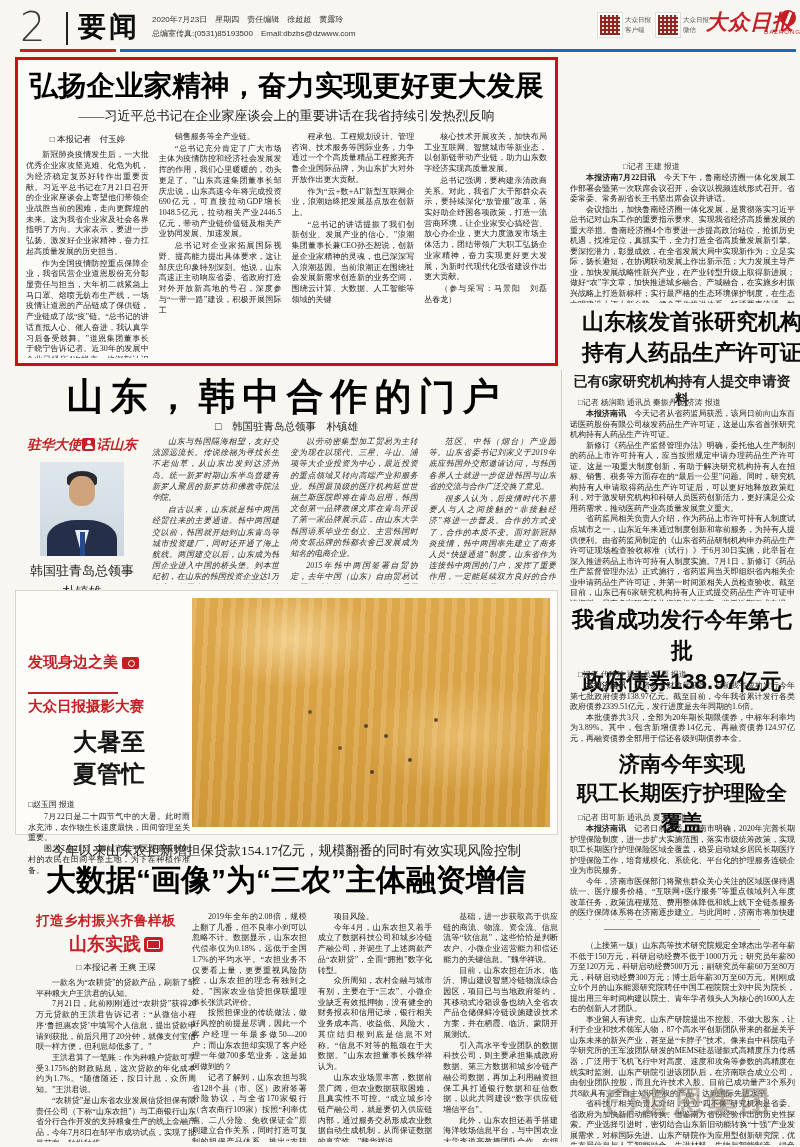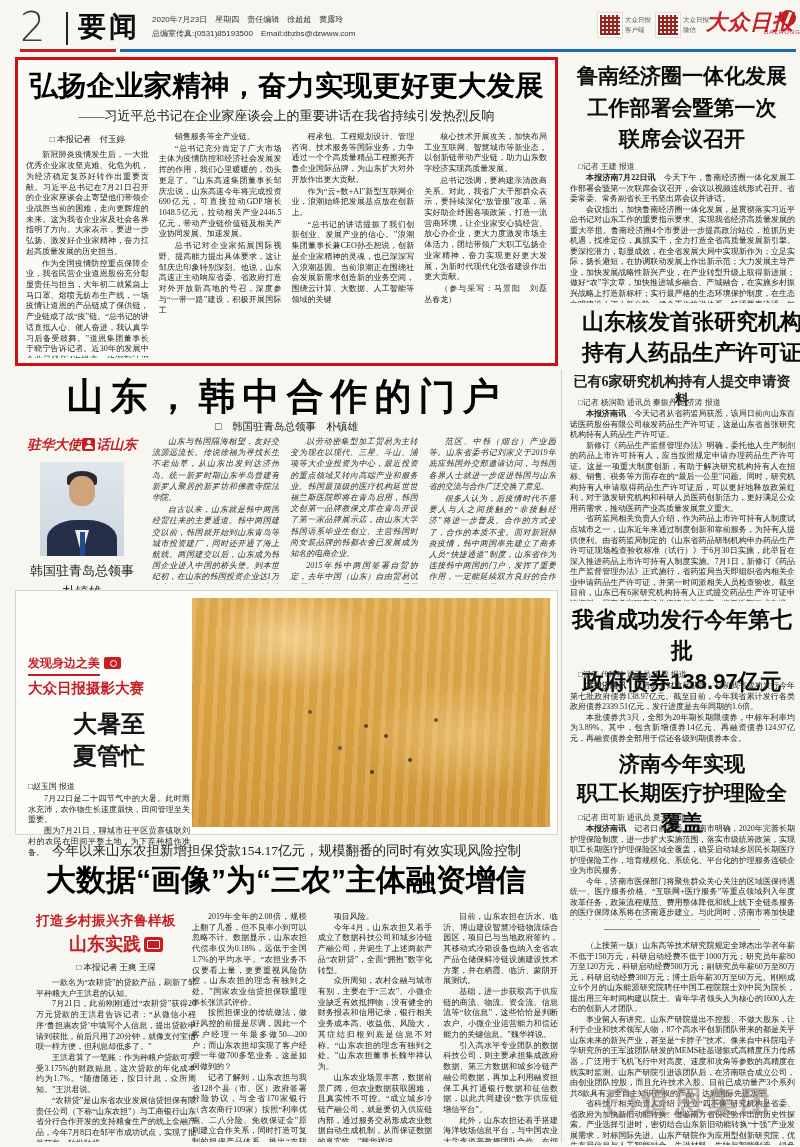--- a/index.html
+++ b/index.html
@@ -50,21 +50,21 @@
   .rail { left:568px; top:57px; width:228px; height:1090px; }
   .rail-title { position:absolute; left:0; width:228px; text-align:center;
       font-family:"Liberation Sans",sans-serif; font-weight:900; color:#0b0b0b; }
   .rail-title p { margin:0; text-indent:0; }
   .rt1 { top:3px;  font-size:21px; line-height:1.5; }
   .rt2 { top:250px; font-size:22px; line-height:1.4;margin-left:10px; }
   .rt3 { top:548px; font-size:22px; line-height:1.4; }
   .rt4 { top:692px; font-size:21px; line-height:1.4; }
   .rail-deck { position:absolute; top:316px; left:0; width:228px; text-align:center; font-size:14px; font-weight:bold; color:#222; }
   .rail-byline { position:absolute; left:10px; font-size:8px; color:#333; }
-  .rb1 { top:104px; } .rb2 { top:340px; } .rb3 { top:612px; } .rb4 { top:755px; }
+  .rb1 { top:104px;margin-left:45px; } .rb2 { top:340px; } .rb3 { top:612px; } .rb4 { top:755px; }
   .rail-body { position:absolute; left:2px; width:225px; overflow:hidden; font-size:8px; line-height:1.32; text-align:justify; color:#222; }
   .rail-body p { text-indent:2em; margin:0; }
   .rbody1 { top:116px; height:130px; }
   .rbody2 { top:352px; height:192px; }
   .rbody3 { top:624px; height:64px; }
   .rbody4 { top:767px; height:96px; }
   .rail-divider { position:absolute; left:36px; top:872px; width:156px; height:1px; background:#8a8a8a; }
   .rail-cont { position:absolute; left:2px; top:884px; width:225px; height:204px; overflow:hidden;
                font-size:8px; line-height:1.32; text-align:justify; color:#222; }
   .rail-cont p { text-indent:2em; margin:0; }
@@ -87,22 +87,22 @@
   .p-shirt { position:absolute; bottom:0; left:35px; width:14px; height:26px; background:#e8ecf0; clip-path:polygon(50% 100%,0 0,100% 0); }
   .p-tie { position:absolute; bottom:0; left:40px; width:5px; height:24px; background:#274a8f; }
   .portrait-cap { font-size:13px; line-height:1.6; color:#222; }
   .portrait-cap p { margin:0; }
   .korea-cols { left:152px; top:436px; width:404px; height:148px; display:flex; gap:11px; overflow:hidden; }
   .korea-cols .col { font-style:italic; font-size:8px; line-height:1.4; color:#2a2a2a; }
 
   
   .photo-box { left:15px; top:590px; width:543px; height:245px; border:1px solid #d9d5cc; background:#fdfcf9; }
   .pf-left { position:absolute; left:12px; top:62px; width:162px; }
-  .pf-logo1 { font-family:Liberation Mono, monospace; font-weight:bold; font-size:12px; color:#c51f24;
-              border-bottom:2px solid #c51f24; display:inline-block; padding-bottom:2px; }
+  .pf-logo1 { font-family:Liberation Mono, monospace; font-weight:bold; font-size:15px; color:#c51f24;
+              border-bottom:2px solid #c51f24; display:inline-block; padding-bottom:20px; }
   .cam-icon { display:inline-block; width:17px; height:12px; background:#c51f24; border-radius:2px; position:relative; vertical-align:-2px; margin-left:4px; }
   .cam-icon::before { content:""; position:absolute; top:2.5px; left:5.5px; width:5px; height:5px; border:1.5px solid #fff; border-radius:50%; }
   .pf-logo2 { font-family:"Liberation Sans",sans-serif; font-weight:900; font-size:14.5px; color:#c51f24; margin-top:3px; }
   .pf-title { text-align:center; font-family:"Liberation Sans",sans-serif; font-weight:900; font-size:24px; line-height:1.35; color:#161616; margin:10px 0 8px; }
   .pf-title p { margin:0; }
   .pf-byline { font-size:8px; margin-bottom:2px; }
   .pf-text { font-size:8px; line-height:1.35; text-align:justify; }
   .pf-text p { text-indent:2em; margin:0; }
   .pf-photo { position:absolute; right:7px; top:7px; width:358px; height:229px; overflow:hidden;
       background:
@@ -181,25 +181,20 @@
         <p>核心技术开展攻关，加快布局工业互联网、智慧城市等新业态，以创新链带动产业链，助力山东数字经济实现高质量发展。</p>
         <p>总书记强调，要构建亲清政商关系。对此，我省广大干部群众表示，要持续深化“放管服”改革，落实好助企纾困各项政策，打造一流营商环境，让企业家安心搞经营、放心办企业，更大力度激发市场主体活力，团结带领广大职工弘扬企业家精神，奋力实现更好更大发展，为新时代现代化强省建设作出更大贡献。</p>
         <p>（参与采写：马景阳　刘磊　丛春龙）</p>
       </div>
   </div>
 </div>
 
 <div class="abs vrule"></div>
 <div class="abs rail">
 
-  <div class="rail-title rt1">
-      <p>鲁南经济圈一体化发展</p>
-      <p>工作部署会暨第一次</p>
-      <p>联席会议召开</p>
-    </div>
   <div class="rail-byline rb1">□记者 王建 报道</div>
   <div class="rail-body rbody1">
     <p><span class="lead-in">本报济南7月22日讯</span>　<span>今天下午，鲁南经济圈一体化发展工作部署会暨第一次联席会议召开，会议以视频连线形式召开。省委常委、常务副省长王书坚出席会议并讲话。</span></p>
     <p>会议指出，加快鲁南经济圈一体化发展，是贯彻落实习近平总书记对山东工作的重要指示要求、实现我省经济高质量发展的重大举措。鲁南经济圈4个市要进一步提高政治站位，抢抓历史机遇，找准定位，真抓实干，全力打造全省高质量发展新引擎。要深挖潜力，彰显成效，在全省发展大局中实现新作为；立足实际，扬长避短，在协调联动发展上作出新示范；大力发展主导产业，加快发展战略性新兴产业，在产业转型升级上取得新进展；做好“农”字文章，加快推进城乡融合、产城融合，在实施乡村振兴战略上打造新标杆；实行最严格的生态环境保护制度，在生态文明建设上迈上新台阶；健全工作推进体系，畅通要素流通，加大政策支持，在创新体制机制上谋求新突破。</p>
 
   </div>
 
   <div class="rail-title rt2">
       <p>山东核发首张研究机构</p>
       <p>持有人药品生产许可证</p>
@@ -315,26 +310,26 @@
   </div>
   <div class="bs-cols">
     <div class="col bs-text">
         <p>2019年全年的2.08倍，规模上翻了几番，但不良率小到可以忽略不计。数据显示，山东农担代偿率仅为0.18%，远低于全国1.7%的平均水平。“农担业务不仅要看上量，更要重视风险防控，山东农担的理念有独到之处。”国家农业信贷担保联盟理事长张洪武评价。</p>
         <p>按照担保业的传统做法，做好风控的前提是尽调，因此一个客户经理一年最多做50—200户；而山东农担却实现了客户经理一年做700多笔业务，这是如何做到的？</p>
         <p>记者了解到，山东农担与我省128个县（市、区）政府签署分险协议，与全省170家银行（含农商行109家）按照“利率优惠、二八分险、免收保证金”原则建立合作关系，同时打造可复制的担保产品体系，推出“农耕贷”“生猪贷”“强村贷”“本草贷”等产品，开发设计了288个产业链担保方案，已授信202亿元支持特色产业发展。</p>
       </div>
     <div class="col bs-text">
         <p>项目风险。</p>
         <p>今年4月，山东农担又着手成立了数据科技公司和城乡冷链产融公司，并诞生了上述两款产品“农耕贷”，全面“拥抱”数字化转型。</p>
-        <p>众所周知，农村金融与城市有别，主要在于“三农”、小微企业缺乏有效抵押物，没有健全的财务报表和信用记录，银行相关业务成本高、收益低、风险大，其症结归根到底是信息不对称。“山东农担的理念有独到之处。”山东农担董事长魏华祥认为。</p>
+        <p>众所周知，农村金融与城市有别，主要在于“三农”、小微企业缺乏有效抵押物，没有健全的财务报表和信用记录，银行相关业务成本高、收益低、风险大，其症结归根到底是信息不对称。“信息不对等的瓶颈在于大数据。”山东农担董事长魏华祥认为。</p>
         <p>山东农业场景丰富，数据前景广阔，但农业数据获取困难，且真实性不可控。“成立城乡冷链产融公司，就是要切入供应链内部，通过服务交易形成农业数据自动生成机制，从而保证数据的真实性。”魏华祥说。</p>
       </div>
     <div class="col bs-text">
+        <p>基础，进一步获取高于供应链的商流、物流、资金流、信息流等“软信息”，这些恰恰是判断农户、小微企业运营能力和偿还能力的关键信息。”魏华祥说。</p>
         <p>目前，山东农担在沂水、临沂、博山建设智慧冷链物流综合园区，项目已与当地政府签约，其移动式冷箱设备也纳入全省农产品仓储保鲜冷链设施建设技术方案，并在栖霞、临沂、蒙阴开展测试。</p>
-        <p>基础，进一步获取高于供应链的商流、物流、资金流、信息流等“软信息”，这些恰恰是判断农户、小微企业运营能力和偿还能力的关键信息。”魏华祥说。</p>
         <p>引入高水平专业团队的数据科技公司，则主要承担集成政府数据、第三方数据和城乡冷链产融公司数据，再加上利用融资担保工具打通银行数据和征信数据，以此共同建设“数字供应链增信平台”。</p>
         <p>此外，山东农担还着手搭建海洋牧场信息平台，与中国农业大学李道亮教授团队合作，在烟台进行浮标监测和水下机器人设备实验，通过数据的在线采集和实时共享，有效解决海洋牧场融资难题。</p>
       </div>
   </div>
 </div>
 
 <div class="abs watermark">
   <span class="wm-circle"></span>
   <span>道恩集团</span>
 </div>

